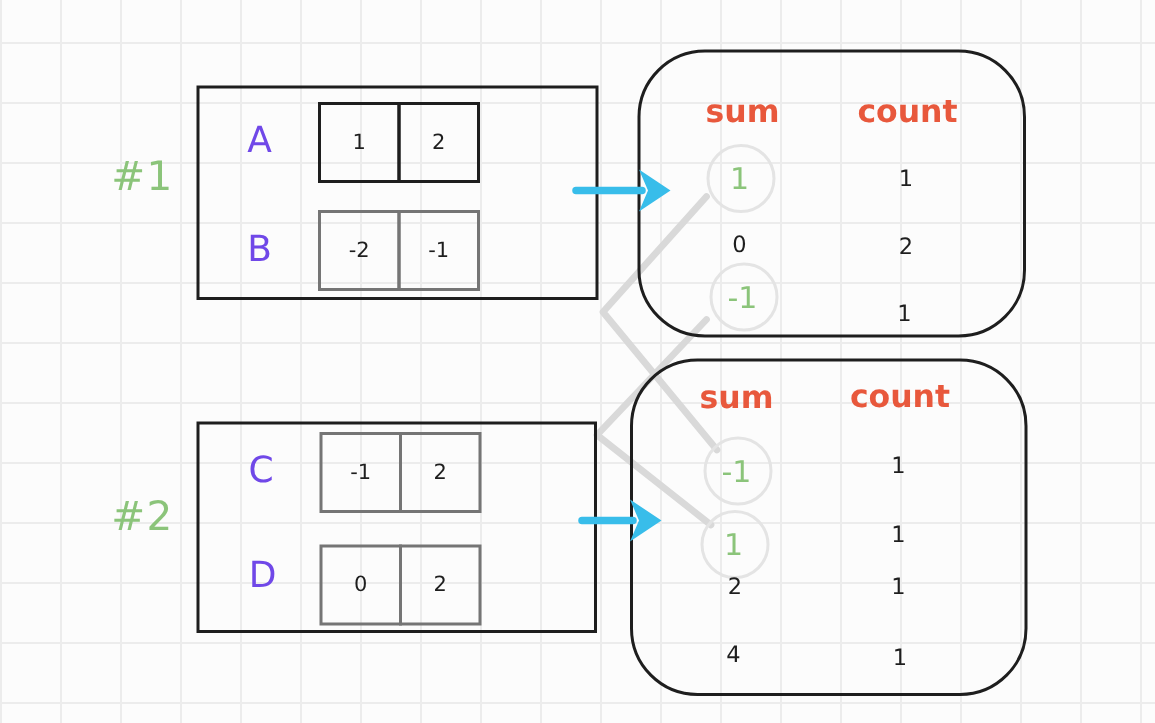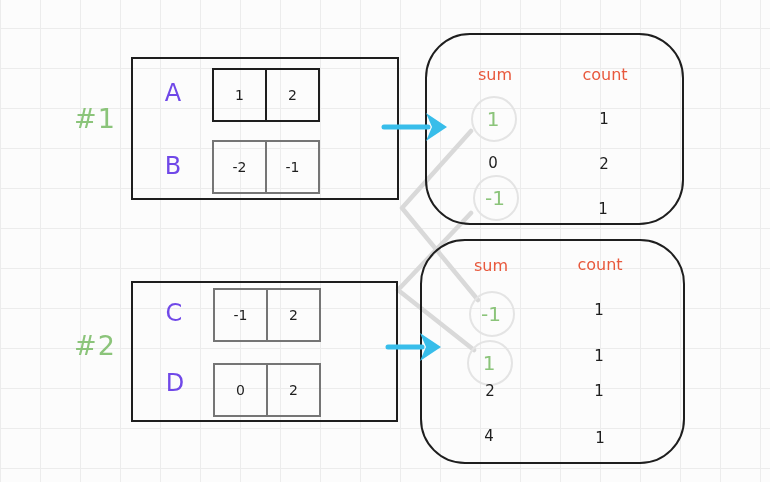--- a/index.html
+++ b/index.html
@@ -23,21 +23,21 @@
   .tag{position:absolute;z-index:3;color:#8bc47a;font-size:27px;font-weight:500;letter-spacing:1px;}
   .arr-label{position:absolute;z-index:3;color:#7048e8;font-size:24px;font-weight:500;}
 
   .cells{position:absolute;display:flex;z-index:3;}
   .cell{width:51px;height:50px;display:flex;align-items:center;justify-content:center;
         font-size:14px;color:#1e1e1e;background:transparent;}
   .cells.dark .cell{border:2px solid #1e1e1e;}
   .cells.gray .cell{border:2px solid #757575;}
   .cells .cell + .cell{margin-left:-2px;}
 
-  .col-header{position:absolute;z-index:3;color:#e8583c;font-size:16px;font-weight:400;text-align:right;}
+  .col-header{position:absolute;z-index:3;color:#e8583c;font-size:21px;font-weight:700;text-align:right;}
   .val{position:absolute;z-index:3;color:#1e1e1e;font-size:15px;}
   .green-num{position:absolute;z-index:3;color:#8bc47a;font-size:20px;font-weight:500;}
   .hl-circle{position:absolute;z-index:2;width:42px;height:42px;border-radius:50%;
              border:2.5px solid #e4e4e4;background:transparent;}
 </style>
 </head>
 <body>
 
 <div class="canvas">
 

